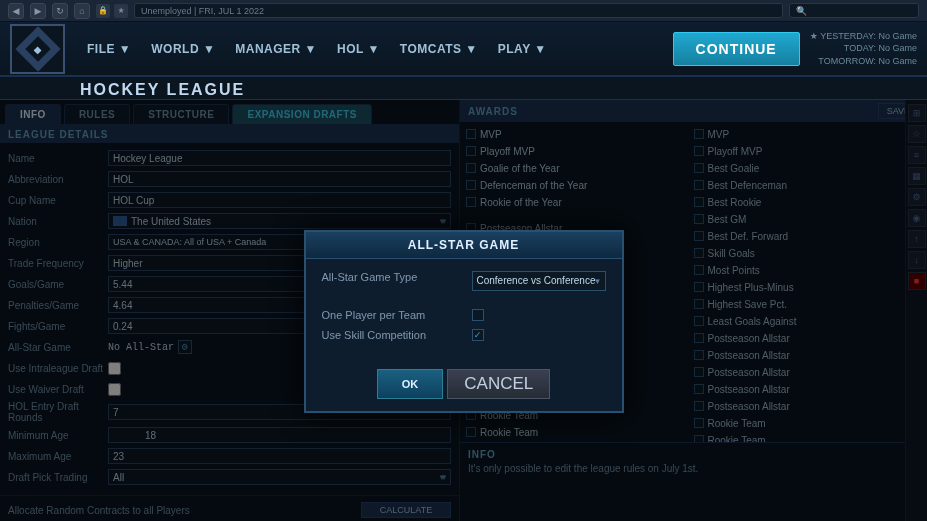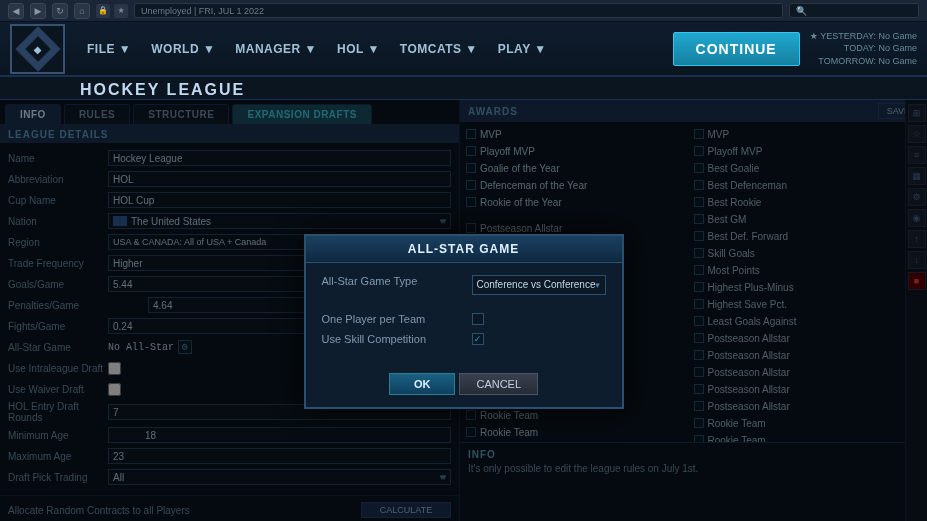--- a/index.html
+++ b/index.html
@@ -459,21 +459,21 @@
       font-size: 11px;
       font-weight: bold;
       padding: 4px 24px;
       cursor: pointer;
       min-width: 60px;
     }
     .modal-cancel-btn {
       background: linear-gradient(180deg, #3a4050 0%, #252c35 100%);
       border: 1px solid #4a5565;
       color: #c0d0e0;
-      font-size: 11px;
+      font-size: 17px;
       padding: 4px 16px;
       cursor: pointer;
       min-width: 60px;
     }
 
     
     ::-webkit-scrollbar { width: 6px; }
     ::-webkit-scrollbar-track { background: #0a1520; }
     ::-webkit-scrollbar-thumb { background: #1a3050; }
   </style>
@@ -578,21 +578,21 @@
             <span style="margin-left:auto; font-size:8px; color:#5080a0;">▼</span>
           </div>
         </div>
       </div>
       <div class="form-row">
         <div class="form-label">Goals/Game</div>
         <input class="form-input" value="5.44" style="width: 50px;">
       </div>
       <div class="form-row">
         <div class="form-label">Penalties/Game</div>
-        <input class="form-input" value="4.64" style="width: 50px; margin-left: 40px;">
+        <input class="form-input" value="4.64" style="width: 50px;">
       </div>
       <div class="form-row">
         <div class="form-label">Fights/Game</div>
         <input class="form-input" value="0.24" style="width: 50px;">
       </div>
       <div class="form-row">
         <div class="form-label">All-Star Game</div>
         <div style="display:flex; align-items:center; gap:4px;font-family:Liberation Mono, monospace;">
           <span style="font-size:10px; color:#c0d8e8;">No All-Star</span>
           <span style="cursor:pointer; color:#40a0c0; font-size:10px; border:1px solid #2a5070; padding:0 3px; background:#0d1825;">⚙</span>

